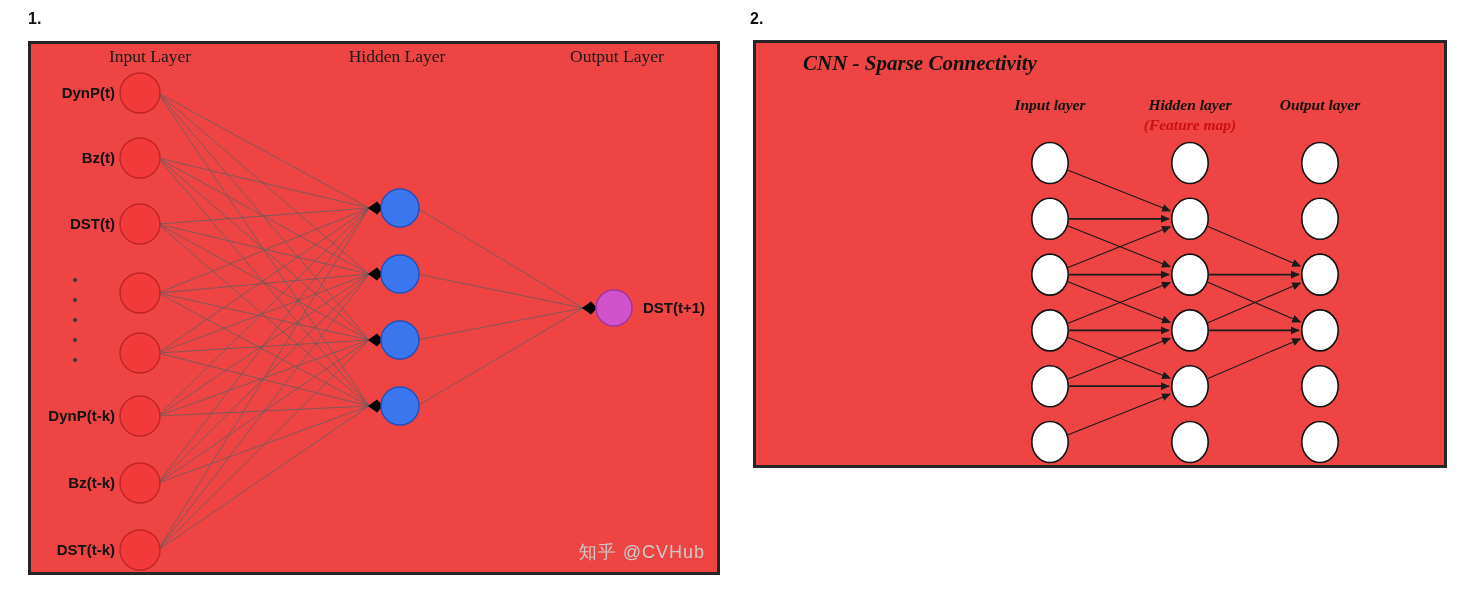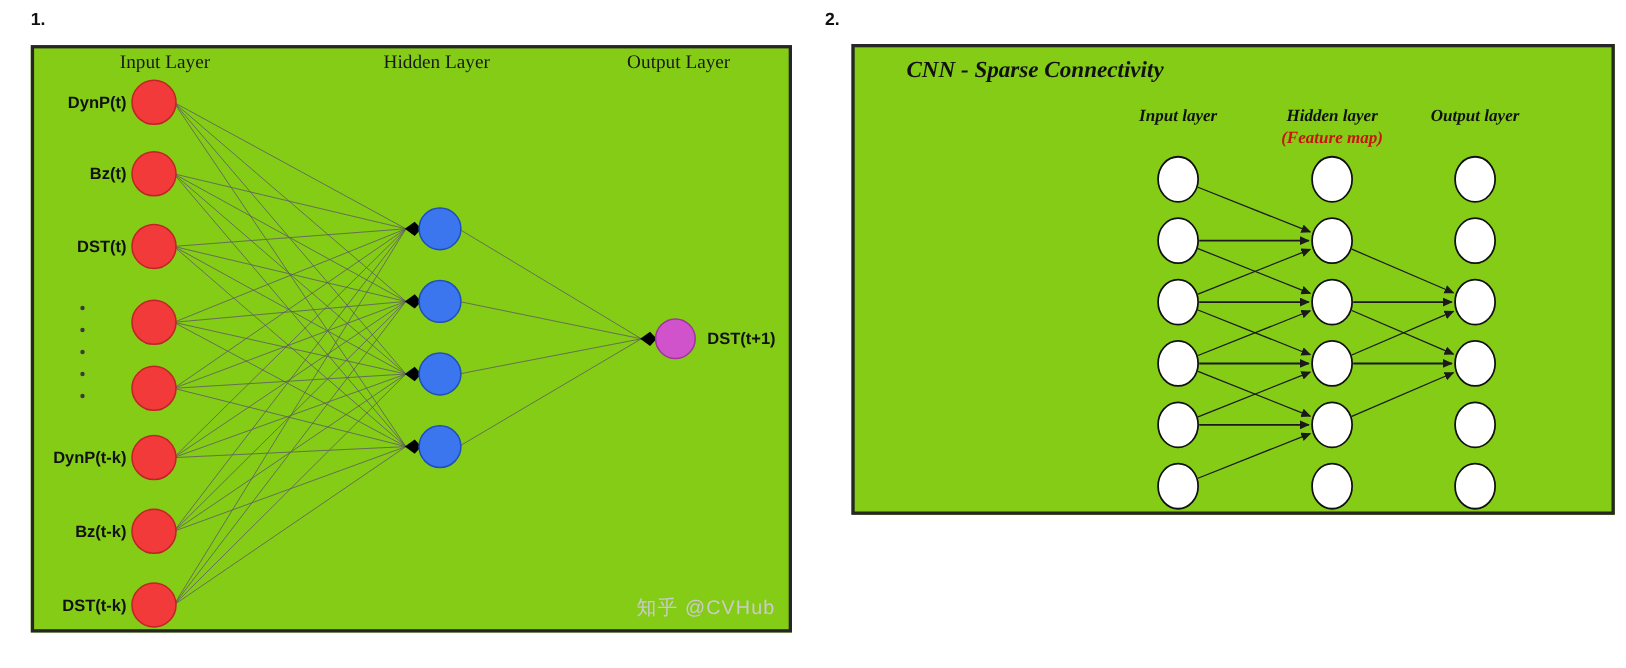--- a/index.html
+++ b/index.html
@@ -6,23 +6,23 @@
   body{
     width:1478px;height:607px;position:relative;background:#ffffff;
     font-family:"Liberation Sans",sans-serif;overflow:hidden;
   }
   .index-label{
     position:absolute;top:10px;font-size:16px;font-weight:bold;color:#111;
     font-family:"Liberation Sans",sans-serif;
   }
   #idx-left{left:28px;}
   #idx-right{left:750px;}
-  .panel{position:absolute;background:#84cc16;border:3px solid #262626;}
+  .panel{position:absolute;background:#ef4444;border:3px solid #262626;}
   #panel-left{left:28px;top:41px;width:686px;height:528px;}
-  #panel-right{left:774px;top:40px;width:688px;height:422px;}
+  #panel-right{left:753px;top:40px;width:688px;height:422px;}
   svg{display:block;}
   text{user-select:none;}
   .hdr{font-family:"Liberation Serif",serif;font-size:17.5px;fill:#1a1a1a;}
   .nodelbl{font-family:"Liberation Sans",sans-serif;font-size:15px;font-weight:bold;fill:#111;}
   .wm{font-family:"Liberation Sans",sans-serif;font-size:18px;fill:#cbcbcb;letter-spacing:1px;}
   .cnn-title{font-family:"Liberation Serif",serif;font-size:21px;font-weight:bold;font-style:italic;fill:#111;}
   .collbl{font-family:"Liberation Serif",serif;font-size:15.5px;font-weight:bold;font-style:italic;fill:#111;}
   .sublbl{font-family:"Liberation Serif",serif;font-size:15.5px;font-weight:bold;font-style:italic;fill:#cc1111;}
 </style>
 </head>

